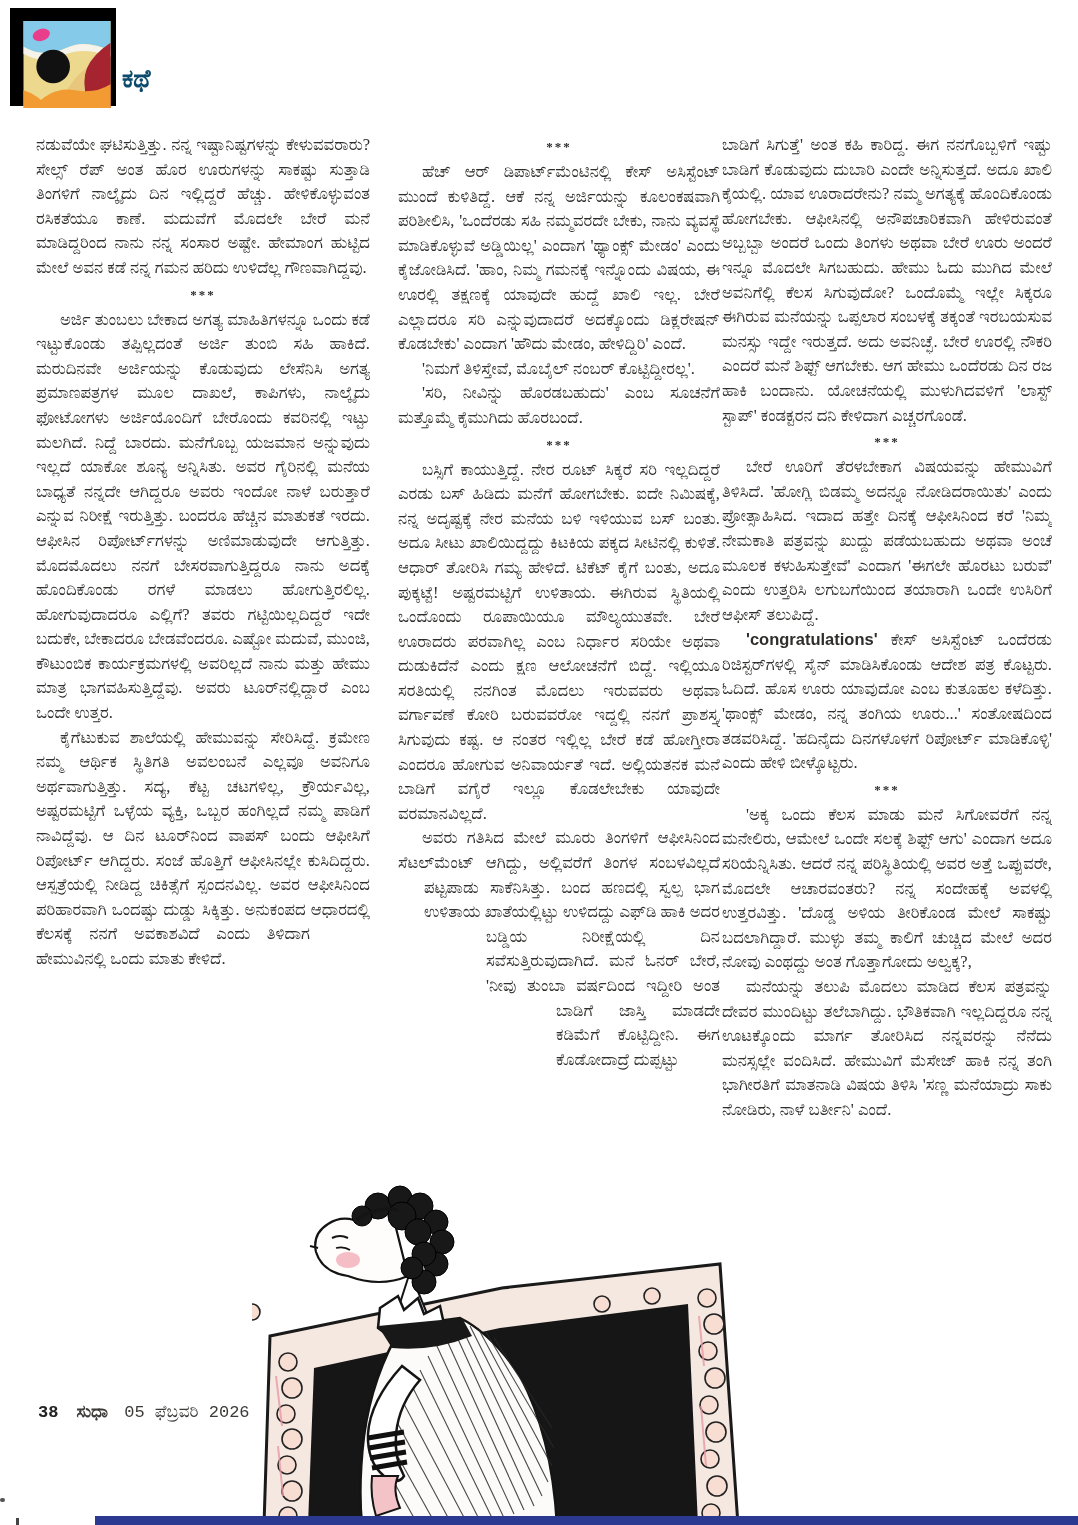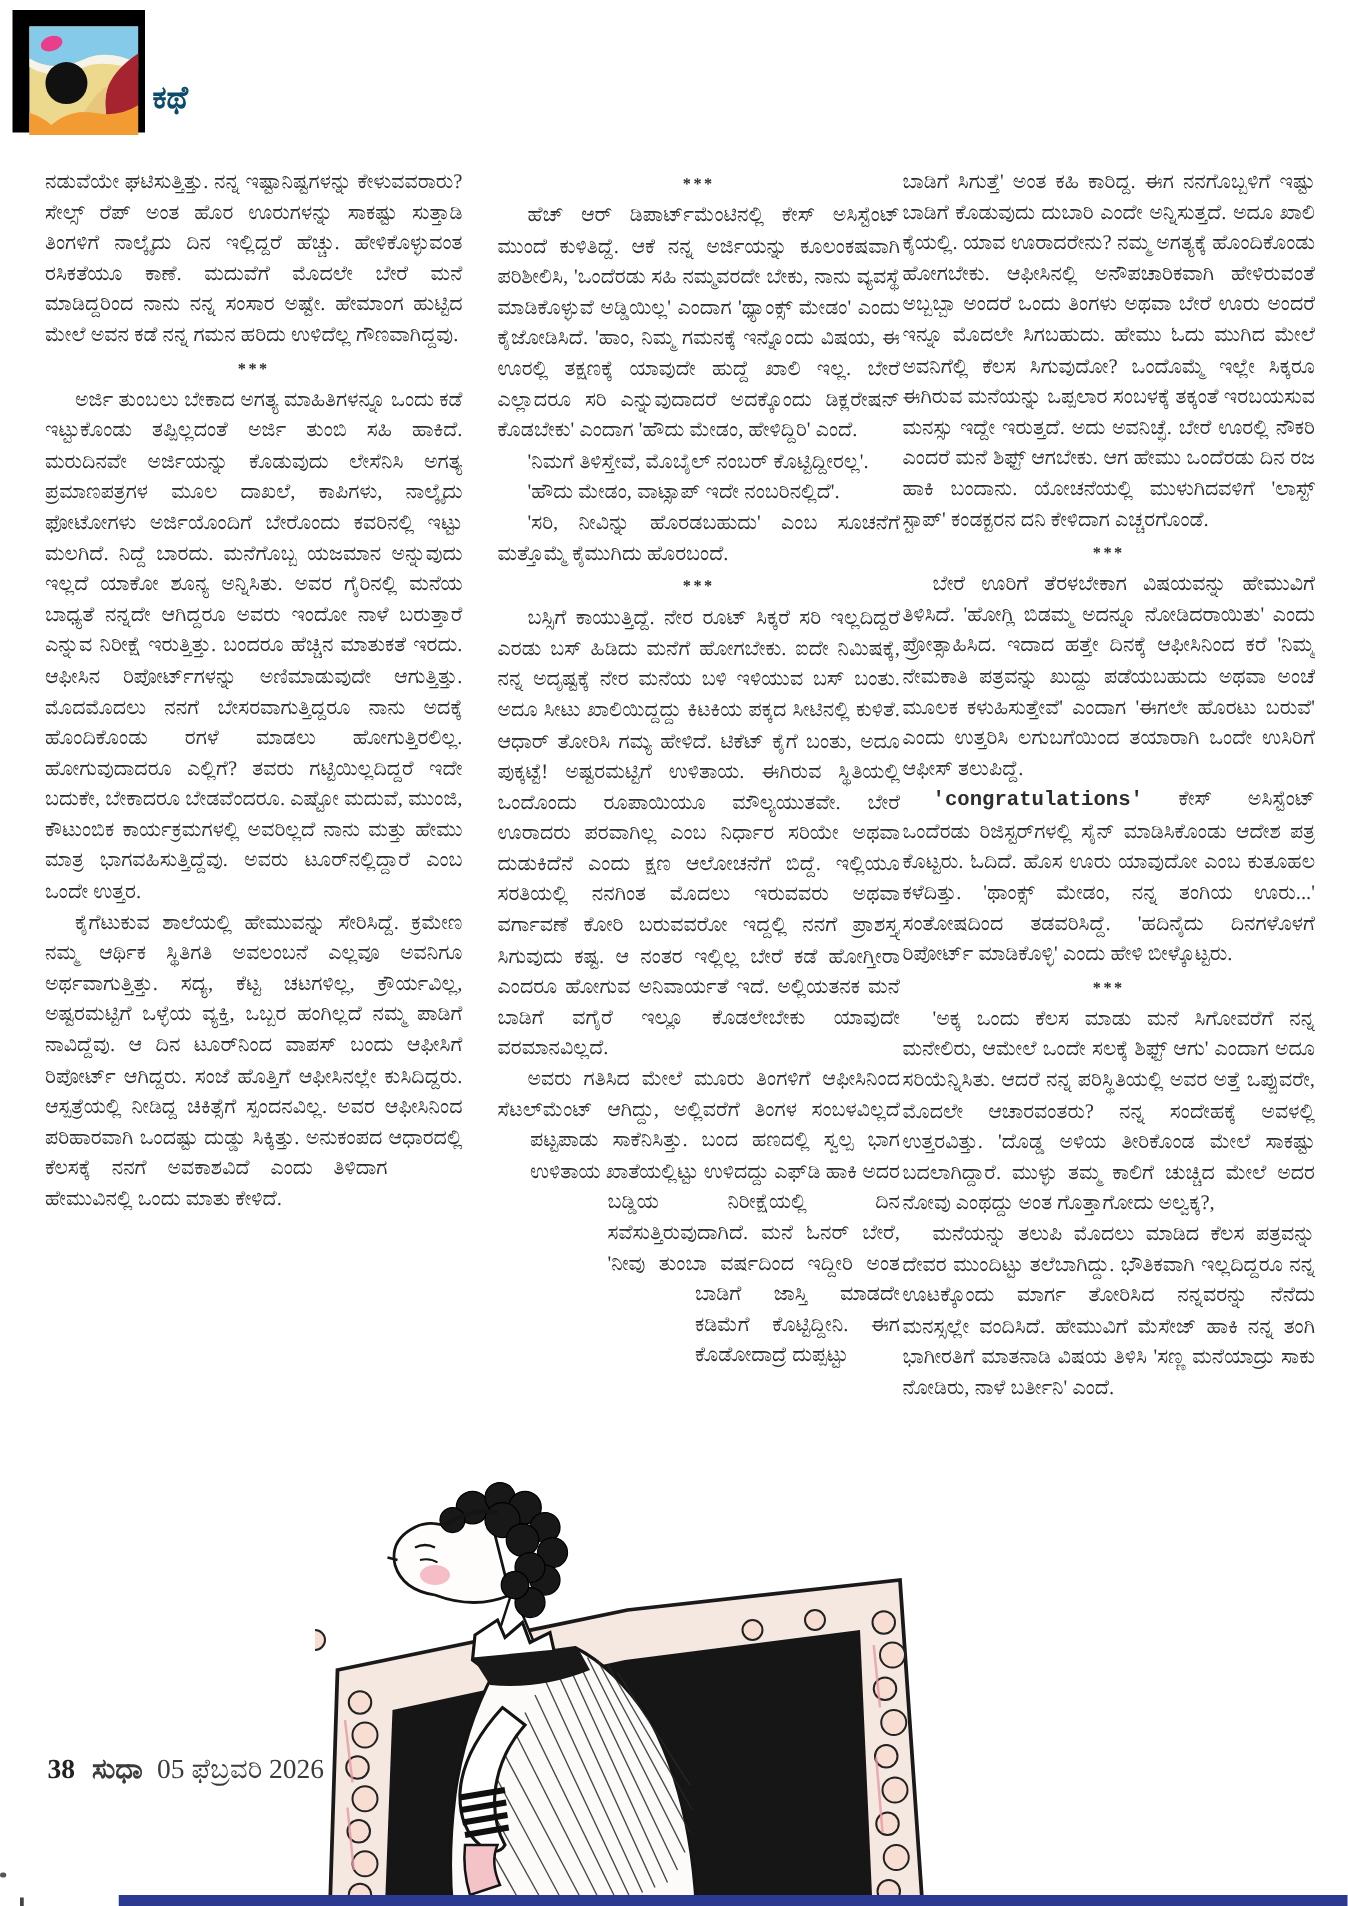--- a/index.html
+++ b/index.html
@@ -25,38 +25,38 @@
   }
   .col-1{left:36px;width:334px;}
   .col-2{left:398px;width:322px;}
   .col-3{left:722px;width:330px;}
   .para{margin:0;}
   .ind{text-indent:24px;}
   .sep{
     text-align:center;text-indent:0;font-weight:bold;font-size:13px;letter-spacing:2px;
     margin:5px 0 4px 0;line-height:18px;
   }
-  .bold-latin{font-weight:bold;font-family:Liberation Mono, monospace;}
+  .bold-latin{font-weight:bold;font-family:Liberation Sans, sans-serif;}
 
   
   .fl{display:block;}
   .cut-r1{float:right;width:60px;height:52px;}
   .cut-r2{float:right;clear:right;width:128px;height:96px;}
   .cut-r3{float:right;clear:right;width:170px;height:260px;}
   .cut-l1{float:left;width:26px;height:52px;}
   .cut-l2{float:left;clear:left;width:88px;height:76px;}
   .cut-l3{float:left;clear:left;width:158px;height:200px;}
 
   
   .illus{position:absolute;left:252px;top:1176px;width:490px;height:349px;}
 
   
   .footer{
-    position:absolute;left:38px;top:1402px;font-size:22px;color:#3c3b39;
-    font-family:Liberation Serif, serif;white-space:nowrap;
+    position:absolute;left:38px;top:1402px;font-size:17px;color:#3c3b39;
+    font-family:Liberation Mono, monospace;white-space:nowrap;
   }
   .footer .pageno{font-weight:bold;color:#222;margin-right:8px;}
   .footer .mag{font-weight:bold;margin-right:6px;}
   .bottom-bar{position:absolute;left:95px;right:0;bottom:0;height:9px;background:#2b3990;}
   .speck1{position:absolute;left:0;top:1498px;width:5px;height:4px;background:#555;border-radius:2px;}
   .speck2{position:absolute;left:16px;top:1518px;width:3px;height:7px;background:#444;}
 </style>
 </head>
 <body>
 
@@ -82,21 +82,20 @@
     <p class="para ind">ಅರ್ಜಿ ತುಂಬಲು ಬೇಕಾದ ಅಗತ್ಯ ಮಾಹಿತಿಗಳನ್ನೂ ಒಂದು ಕಡೆ ಇಟ್ಟುಕೊಂಡು ತಪ್ಪಿಲ್ಲದಂತೆ ಅರ್ಜಿ ತುಂಬಿ ಸಹಿ ಹಾಕಿದೆ. ಮರುದಿನವೇ ಅರ್ಜಿಯನ್ನು ಕೊಡುವುದು ಲೇಸೆನಿಸಿ ಅಗತ್ಯ ಪ್ರಮಾಣಪತ್ರಗಳ ಮೂಲ ದಾಖಲೆ, ಕಾಪಿಗಳು, ನಾಲ್ಕೈದು ಫೋಟೋಗಳು ಅರ್ಜಿಯೊಂದಿಗೆ ಬೇರೊಂದು ಕವರಿನಲ್ಲಿ ಇಟ್ಟು ಮಲಗಿದೆ. ನಿದ್ದೆ ಬಾರದು. ಮನೆಗೊಬ್ಬ ಯಜಮಾನ ಅನ್ನುವುದು ಇಲ್ಲದೆ ಯಾಕೋ ಶೂನ್ಯ ಅನ್ನಿಸಿತು. ಅವರ ಗೈರಿನಲ್ಲಿ ಮನೆಯ ಬಾಧ್ಯತೆ ನನ್ನದೇ ಆಗಿದ್ದರೂ ಅವರು ಇಂದೋ ನಾಳೆ ಬರುತ್ತಾರೆ ಎನ್ನುವ ನಿರೀಕ್ಷೆ ಇರುತ್ತಿತ್ತು. ಬಂದರೂ ಹೆಚ್ಚಿನ ಮಾತುಕತೆ ಇರದು. ಆಫೀಸಿನ ರಿಪೋರ್ಟ್‌ಗಳನ್ನು ಅಣಿಮಾಡುವುದೇ ಆಗುತ್ತಿತ್ತು. ಮೊದಮೊದಲು ನನಗೆ ಬೇಸರವಾಗುತ್ತಿದ್ದರೂ ನಾನು ಅದಕ್ಕೆ ಹೊಂದಿಕೊಂಡು ರಗಳೆ ಮಾಡಲು ಹೋಗುತ್ತಿರಲಿಲ್ಲ. ಹೋಗುವುದಾದರೂ ಎಲ್ಲಿಗೆ? ತವರು ಗಟ್ಟಿಯಿಲ್ಲದಿದ್ದರೆ ಇದೇ ಬದುಕೇ, ಬೇಕಾದರೂ ಬೇಡವೆಂದರೂ. ಎಷ್ಟೋ ಮದುವೆ, ಮುಂಜಿ, ಕೌಟುಂಬಿಕ ಕಾರ್ಯಕ್ರಮಗಳಲ್ಲಿ ಅವರಿಲ್ಲದೆ ನಾನು ಮತ್ತು ಹೇಮು ಮಾತ್ರ ಭಾಗವಹಿಸುತ್ತಿದ್ದೆವು. ಅವರು ಟೂರ್‌ನಲ್ಲಿದ್ದಾರೆ ಎಂಬ ಒಂದೇ ಉತ್ತರ.</p>
     <p class="para ind"><span>ಕೈಗೆಟುಕುವ ಶಾಲೆಯಲ್ಲಿ ಹೇಮುವನ್ನು ಸೇರಿಸಿದ್ದೆ. ಕ್ರಮೇಣ ನಮ್ಮ ಆರ್ಥಿಕ ಸ್ಥಿತಿಗತಿ ಅವಲಂಬನೆ ಎಲ್ಲವೂ ಅವನಿಗೂ ಅರ್ಥವಾಗುತ್ತಿತ್ತು. ಸದ್ಯ, ಕೆಟ್ಟ ಚಟಗಳಿಲ್ಲ, ಕ್ರೌರ್ಯವಿಲ್ಲ, ಅಷ್ಟರಮಟ್ಟಿಗೆ ಒಳ್ಳೆಯ ವ್ಯಕ್ತಿ, ಒಬ್ಬರ ಹಂಗಿಲ್ಲದೆ ನಮ್ಮ ಪಾಡಿಗೆ ನಾವಿದ್ದೆವು. ಆ ದಿನ ಟೂರ್‌ನಿಂದ ವಾಪಸ್ ಬಂದು ಆಫೀಸಿಗೆ ರಿಪೋರ್ಟ್ ಆಗಿದ್ದರು. ಸಂಜೆ ಹೊತ್ತಿಗೆ ಆಫೀಸಿನಲ್ಲೇ ಕುಸಿದಿದ್ದರು. ಆಸ್ಪತ್ರೆಯಲ್ಲಿ ನೀಡಿದ್ದ ಚಿಕಿತ್ಸೆಗೆ ಸ್ಪಂದನವಿಲ್ಲ. ಅವರ ಆಫೀಸಿನಿಂದ ಪರಿಹಾರವಾಗಿ ಒಂದಷ್ಟು ದುಡ್ಡು ಸಿಕ್ಕಿತ್ತು. ಅನುಕಂಪದ ಆಧಾರದಲ್ಲಿ ಕೆಲಸಕ್ಕೆ ನನಗೆ ಅವಕಾಶವಿದೆ</span>
       <span class="fl cut-r1"></span><span class="fl cut-r2"></span><span class="fl cut-r3"></span>
       <span>ಎಂದು ತಿಳಿದಾಗ ಹೇಮುವಿನಲ್ಲಿ ಒಂದು ಮಾತು ಕೇಳಿದೆ.</span></p>
   </div>
 
   <div class="col col-2">
     <p class="para sep">***</p>
     <p class="para ind">ಹೆಚ್ ಆರ್ ಡಿಪಾರ್ಟ್‌ಮೆಂಟಿನಲ್ಲಿ ಕೇಸ್ ಅಸಿಸ್ಟೆಂಟ್ ಮುಂದೆ ಕುಳಿತಿದ್ದೆ. ಆಕೆ ನನ್ನ ಅರ್ಜಿಯನ್ನು ಕೂಲಂಕಷವಾಗಿ ಪರಿಶೀಲಿಸಿ, 'ಒಂದೆರಡು ಸಹಿ ನಮ್ಮವರದೇ ಬೇಕು, ನಾನು ವ್ಯವಸ್ಥೆ ಮಾಡಿಕೊಳ್ಳುವೆ ಅಡ್ಡಿಯಿಲ್ಲ' ಎಂದಾಗ 'ಥ್ಯಾಂಕ್ಸ್ ಮೇಡಂ' ಎಂದು ಕೈಜೋಡಿಸಿದೆ. 'ಹಾಂ, ನಿಮ್ಮ ಗಮನಕ್ಕೆ ಇನ್ನೊಂದು ವಿಷಯ, ಈ ಊರಲ್ಲಿ ತಕ್ಷಣಕ್ಕೆ ಯಾವುದೇ ಹುದ್ದೆ ಖಾಲಿ ಇಲ್ಲ. ಬೇರೆ ಎಲ್ಲಾದರೂ ಸರಿ ಎನ್ನುವುದಾದರೆ ಅದಕ್ಕೊಂದು ಡಿಕ್ಲರೇಷನ್ ಕೊಡಬೇಕು' ಎಂದಾಗ 'ಹೌದು ಮೇಡಂ, ಹೇಳಿದ್ದಿರಿ' ಎಂದೆ.</p>
     <p class="para ind">'ನಿಮಗೆ ತಿಳಿಸ್ತೇವೆ, ಮೊಬೈಲ್ ನಂಬರ್ ಕೊಟ್ಟಿದ್ದೀರಲ್ಲ'.</p>
-    <p class="para ind">'ಹೌದು ಮೇಡಂ, ವಾಟ್ಸಾಪ್ ಇದೇ ನಂಬರಿನಲ್ಲಿದೆ'.</p>
     <p class="para ind">'ಸರಿ, ನೀವಿನ್ನು ಹೊರಡಬಹುದು' ಎಂಬ ಸೂಚನೆಗೆ ಮತ್ತೊಮ್ಮೆ ಕೈಮುಗಿದು ಹೊರಬಂದೆ.</p>
     <p class="para sep">***</p>
     <p class="para ind">ಬಸ್ಸಿಗೆ ಕಾಯುತ್ತಿದ್ದೆ. ನೇರ ರೂಟ್ ಸಿಕ್ಕರೆ ಸರಿ ಇಲ್ಲದಿದ್ದರೆ ಎರಡು ಬಸ್ ಹಿಡಿದು ಮನೆಗೆ ಹೋಗಬೇಕು. ಐದೇ ನಿಮಿಷಕ್ಕೆ, ನನ್ನ ಅದೃಷ್ಟಕ್ಕೆ ನೇರ ಮನೆಯ ಬಳಿ ಇಳಿಯುವ ಬಸ್ ಬಂತು. ಅದೂ ಸೀಟು ಖಾಲಿಯಿದ್ದದ್ದು ಕಿಟಕಿಯ ಪಕ್ಕದ ಸೀಟಿನಲ್ಲಿ ಕುಳಿತೆ. ಆಧಾರ್ ತೋರಿಸಿ ಗಮ್ಯ ಹೇಳಿದೆ. ಟಿಕೆಟ್ ಕೈಗೆ ಬಂತು, ಅದೂ ಪುಕ್ಕಟ್ಟೆ! ಅಷ್ಟರಮಟ್ಟಿಗೆ ಉಳಿತಾಯ. ಈಗಿರುವ ಸ್ಥಿತಿಯಲ್ಲಿ ಒಂದೊಂದು ರೂಪಾಯಿಯೂ ಮೌಲ್ಯಯುತವೇ. ಬೇರೆ ಊರಾದರು ಪರವಾಗಿಲ್ಲ ಎಂಬ ನಿರ್ಧಾರ ಸರಿಯೇ ಅಥವಾ ದುಡುಕಿದೆನೆ ಎಂದು ಕ್ಷಣ ಆಲೋಚನೆಗೆ ಬಿದ್ದೆ. ಇಲ್ಲಿಯೂ ಸರತಿಯಲ್ಲಿ ನನಗಿಂತ ಮೊದಲು ಇರುವವರು ಅಥವಾ ವರ್ಗಾವಣೆ ಕೋರಿ ಬರುವವರೋ ಇದ್ದಲ್ಲಿ ನನಗೆ ಪ್ರಾಶಸ್ತ್ಯ ಸಿಗುವುದು ಕಷ್ಟ. ಆ ನಂತರ ಇಲ್ಲಿಲ್ಲ ಬೇರೆ ಕಡೆ ಹೋಗ್ತೀರಾ ಎಂದರೂ ಹೋಗುವ ಅನಿವಾರ್ಯತೆ ಇದೆ. ಅಲ್ಲಿಯತನಕ ಮನೆ ಬಾಡಿಗೆ ವಗೈರೆ ಇಲ್ಲೂ ಕೊಡಲೇಬೇಕು ಯಾವುದೇ ವರಮಾನವಿಲ್ಲದೆ.</p>
     <p class="para ind"><span>ಅವರು ಗತಿಸಿದ ಮೇಲೆ ಮೂರು ತಿಂಗಳಿಗೆ ಆಫೀಸಿನಿಂದ ಸೆಟಲ್‌ಮೆಂಟ್ ಆಗಿದ್ದು, ಅಲ್ಲಿವರೆಗೆ ತಿಂಗಳ ಸಂಬಳವಿಲ್ಲದೆ ಪಟ್ಟಪಾಡು ಸಾಕೆನಿಸಿತ್ತು.</span>
       <span class="fl cut-l1"></span><span class="fl cut-l2"></span><span class="fl cut-l3"></span>
       <span>ಬಂದ ಹಣದಲ್ಲಿ ಸ್ವಲ್ಪ ಭಾಗ ಉಳಿತಾಯ ಖಾತೆಯಲ್ಲಿಟ್ಟು ಉಳಿದದ್ದು ಎಫ್‌ಡಿ ಹಾಕಿ ಅದರ ಬಡ್ಡಿಯ ನಿರೀಕ್ಷೆಯಲ್ಲಿ ದಿನ ಸವೆಸುತ್ತಿರುವುದಾಗಿದೆ. ಮನೆ ಓನರ್ ಬೇರೆ, 'ನೀವು ತುಂಬಾ ವರ್ಷದಿಂದ ಇದ್ದೀರಿ ಅಂತ ಬಾಡಿಗೆ ಜಾಸ್ತಿ ಮಾಡದೇ ಕಡಿಮೆಗೆ ಕೊಟ್ಟಿದ್ದೀನಿ. ಈಗ ಕೊಡೋದಾದ್ರೆ ದುಪ್ಪಟ್ಟು</span></p>
   </div>
 
   <div class="col col-3">
     <p class="para">ಬಾಡಿಗೆ ಸಿಗುತ್ತೆ' ಅಂತ ಕಹಿ ಕಾರಿದ್ದ. ಈಗ ನನಗೊಬ್ಬಳಿಗೆ ಇಷ್ಟು ಬಾಡಿಗೆ ಕೊಡುವುದು ದುಬಾರಿ ಎಂದೇ ಅನ್ನಿಸುತ್ತದೆ. ಅದೂ ಖಾಲಿ ಕೈಯಲ್ಲಿ. ಯಾವ ಊರಾದರೇನು? ನಮ್ಮ ಅಗತ್ಯಕ್ಕೆ ಹೊಂದಿಕೊಂಡು ಹೋಗಬೇಕು. ಆಫೀಸಿನಲ್ಲಿ ಅನೌಪಚಾರಿಕವಾಗಿ ಹೇಳಿರುವಂತೆ ಅಬ್ಬಬ್ಬಾ ಅಂದರೆ ಒಂದು ತಿಂಗಳು ಅಥವಾ ಬೇರೆ ಊರು ಅಂದರೆ ಇನ್ನೂ ಮೊದಲೇ ಸಿಗಬಹುದು. ಹೇಮು ಓದು ಮುಗಿದ ಮೇಲೆ ಅವನಿಗೆಲ್ಲಿ ಕೆಲಸ ಸಿಗುವುದೋ? ಒಂದೊಮ್ಮೆ ಇಲ್ಲೇ ಸಿಕ್ಕರೂ ಈಗಿರುವ ಮನೆಯನ್ನು ಒಪ್ಪಲಾರ ಸಂಬಳಕ್ಕೆ ತಕ್ಕಂತೆ ಇರಬಯಸುವ ಮನಸ್ಸು ಇದ್ದೇ ಇರುತ್ತದೆ. ಅದು ಅವನಿಚ್ಛೆ. ಬೇರೆ ಊರಲ್ಲಿ ನೌಕರಿ ಎಂದರೆ ಮನೆ ಶಿಫ್ಟ್ ಆಗಬೇಕು. ಆಗ ಹೇಮು ಒಂದೆರಡು ದಿನ ರಜ ಹಾಕಿ ಬಂದಾನು. ಯೋಚನೆಯಲ್ಲಿ ಮುಳುಗಿದವಳಿಗೆ 'ಲಾಸ್ಟ್ ಸ್ಟಾಪ್' ಕಂಡಕ್ಟರನ ದನಿ ಕೇಳಿದಾಗ ಎಚ್ಚರಗೊಂಡೆ.</p>

